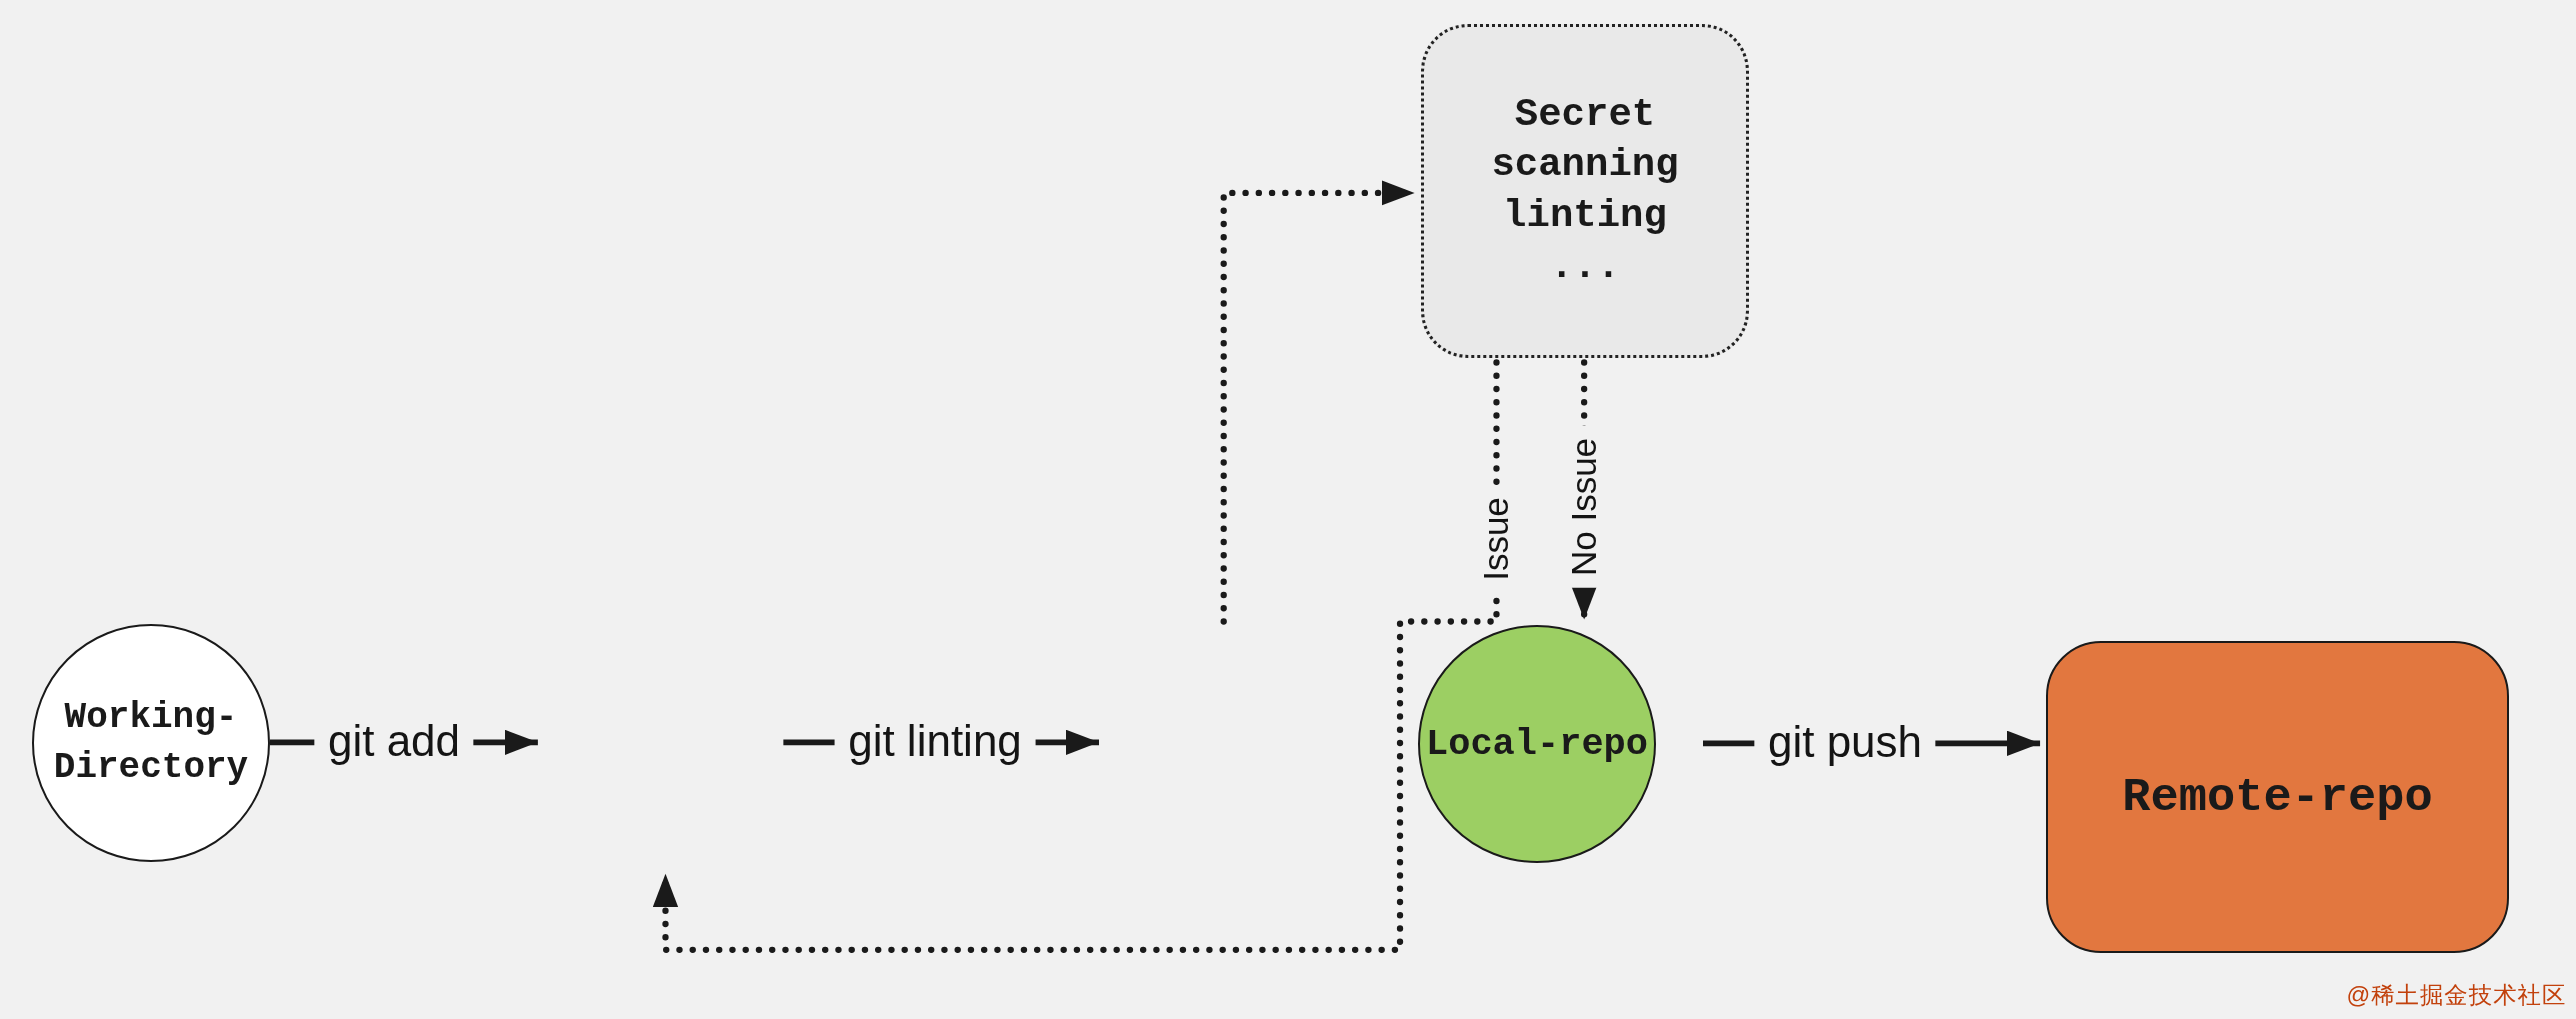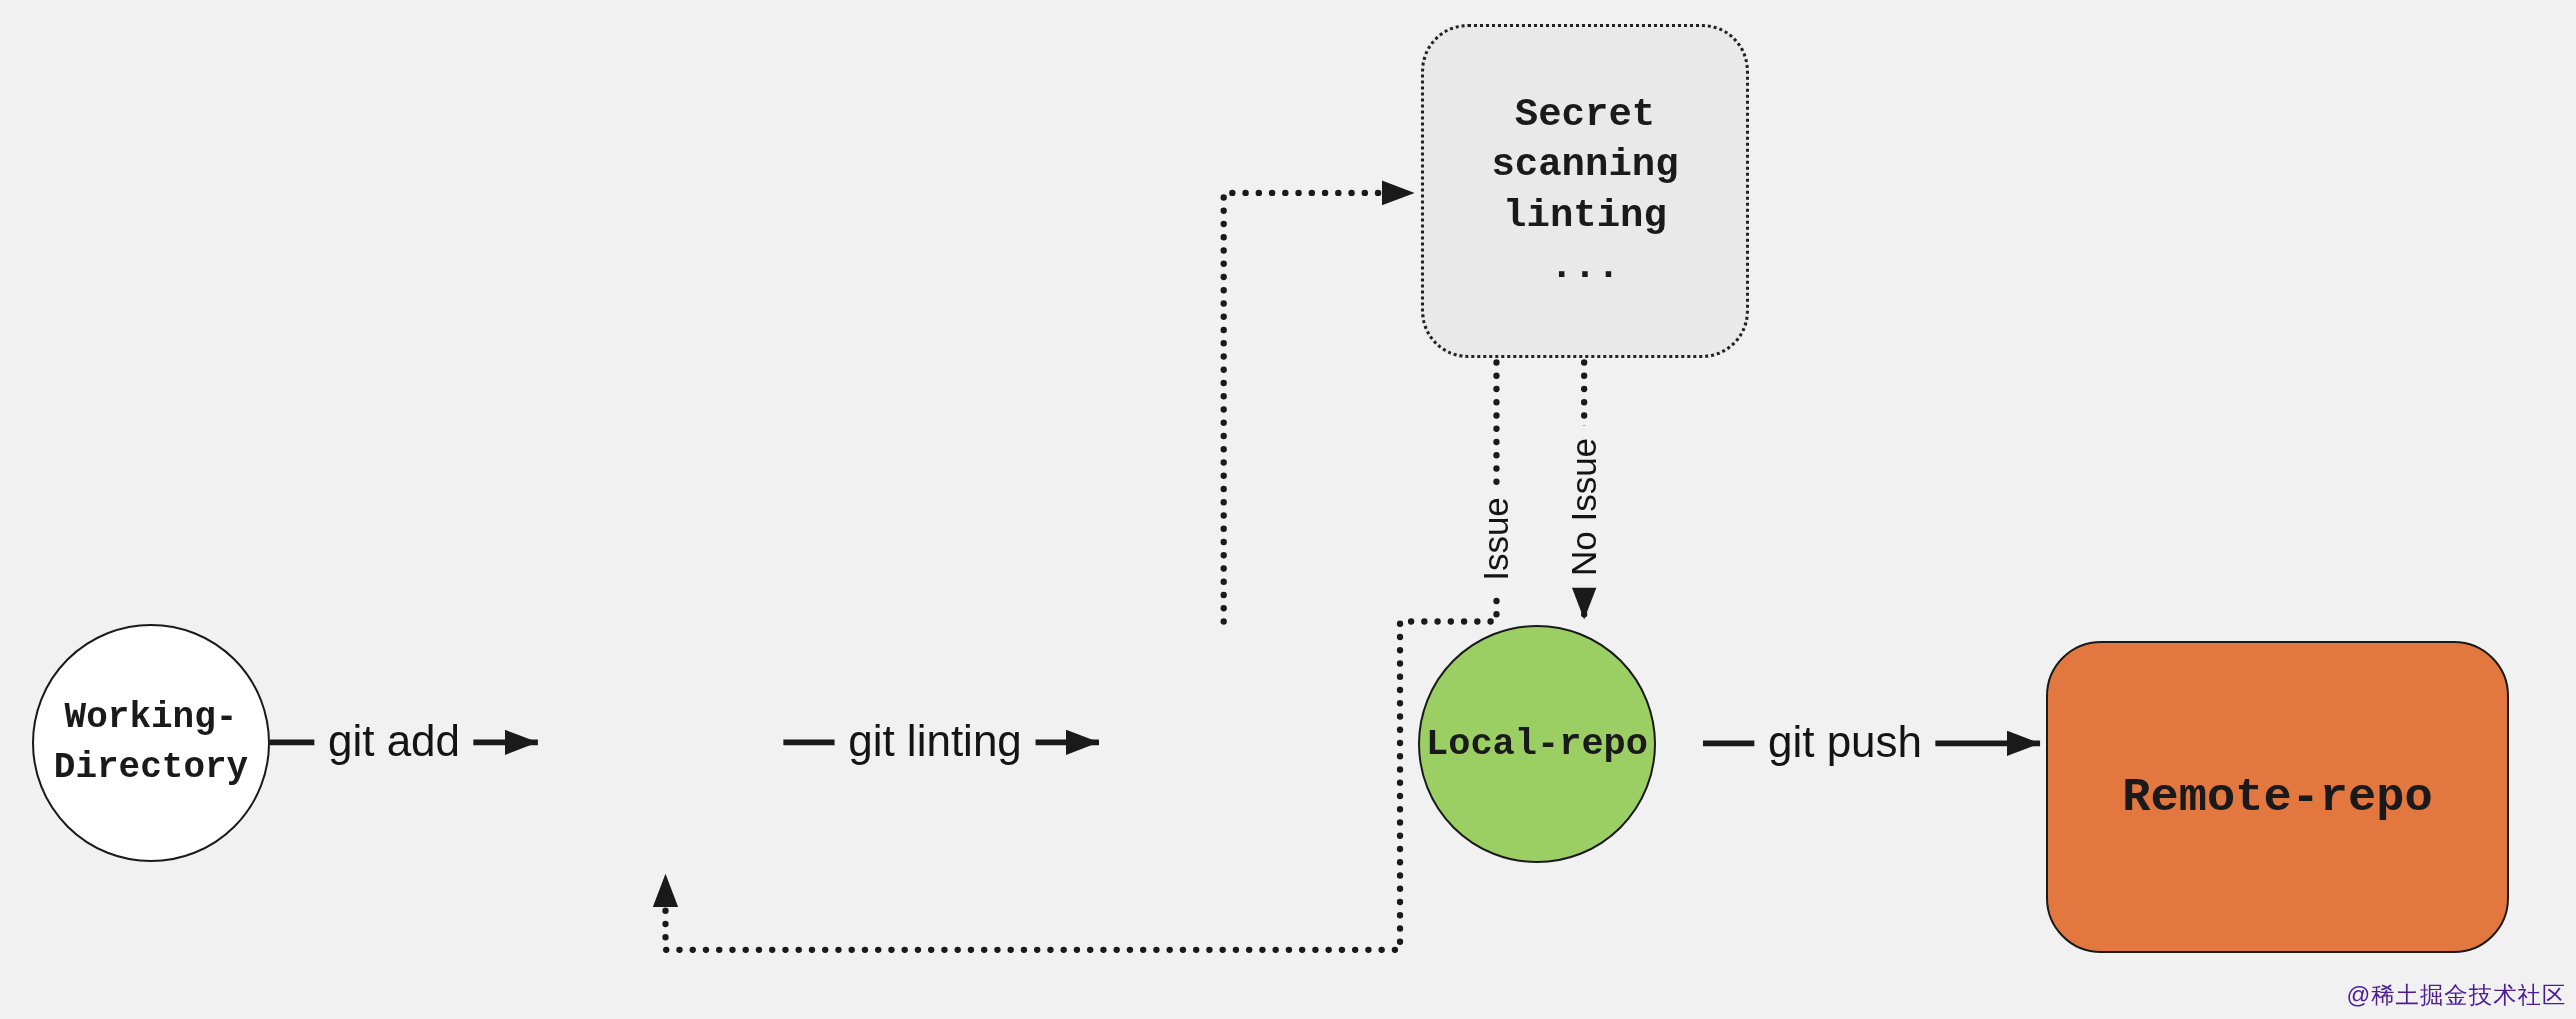--- a/index.html
+++ b/index.html
@@ -70,21 +70,21 @@
   }
   .edge-label.vertical{
     transform:translate(-50%,-50%) rotate(-90deg);
     font-size:35px;
     padding:1.9px 11.7px;
   }
   #watermark{
     position:absolute;
     right:9.7px;bottom:7.8px;
     font-size:23.4px;
-    color:#4c1d95;
+    color:#c2410c;
     letter-spacing:1px;
     margin-top:8px;
   }
 </style>
 </head>
 <body>
 
 <div id="canvas">
 
   <svg id="connectors" viewBox="0 0 2644 1046" xmlns="http://www.w3.org/2000/svg">

